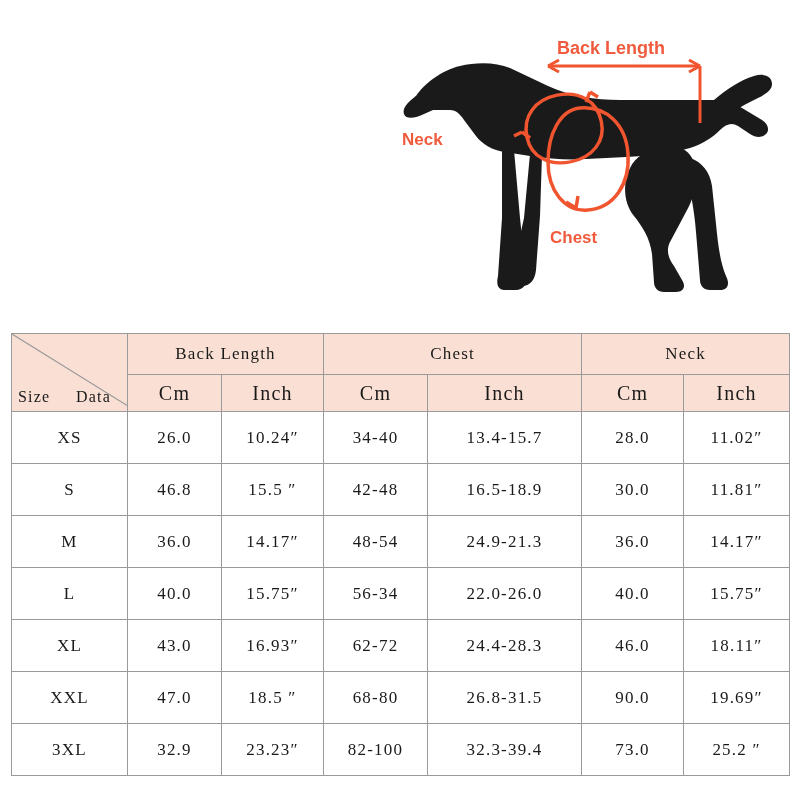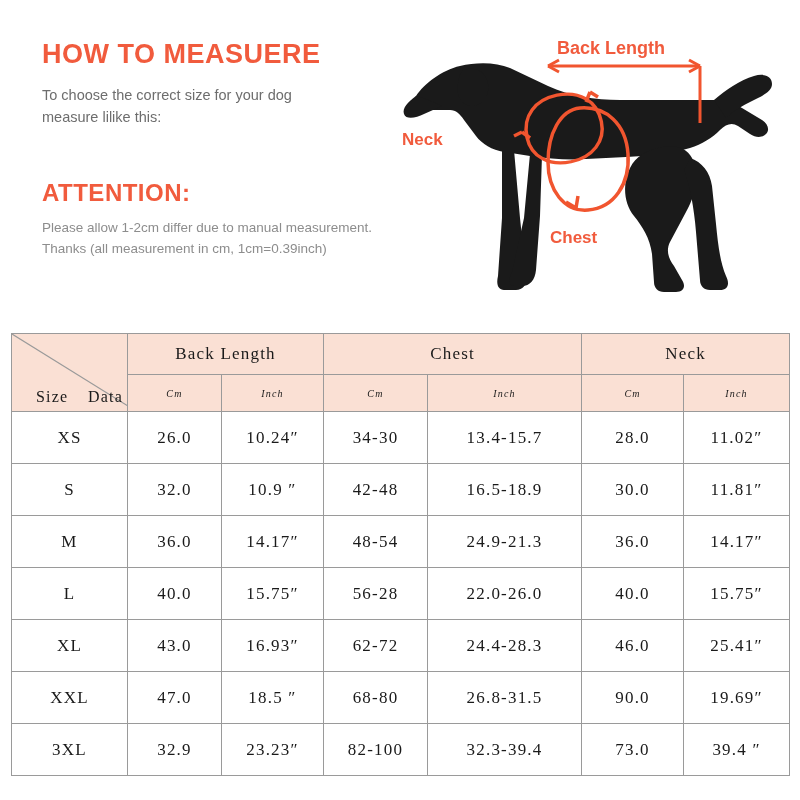--- a/index.html
+++ b/index.html
@@ -106,67 +106,59 @@
     font-size: 17px;
     color: #1a1a1a;
     letter-spacing: 1.2px;
   }
   thead th {
     background: #fae0d4;
     height: 38px;
   }
   thead tr.sub th {
     height: 34px;
-    font-size: 10px;
-    font-style: italic;
+    font-size: 20px;
   }
   tbody td {
     height: 49px;
     background: #ffffff;
     margin-top: 8px;
   }
   
   .corner {
     position: relative;
     background: #fae0d4 !important;
     padding: 0;
   }
   .corner .diag {
     position: absolute;
     inset: 0;
     overflow: hidden;
   }
   .corner .diag svg { display: block; }
   .corner .size-word {
     position: absolute;
-    left: 24px;
+    left: 6px;
     bottom: 5px;
     font-size: 16px;
     letter-spacing: 1.2px;
   }
   .corner .data-word {
     position: absolute;
-    right: 4px;
+    right: 16px;
     bottom: 5px;
     font-size: 16px;
     letter-spacing: 1.2px;
   }
 </style>
 </head>
 <body>
 
 <div class="page">
 
-  <div class="info">
-    <div class="headline">HOW TO MEASUERE</div>
-    <div class="subtext">To choose the correct size for your dog measure lilike this:</div>
-    <div class="attention">ATTENTION:</div>
-    <div class="note">Please allow 1-2cm differ due to manual measurement.</div>
-    <div class="note">Thanks (all measurement in cm, 1cm=0.39inch)</div>
-  </div>
 
   <div class="illus">
     <svg width="400" height="305" viewBox="0 0 400 305">
 
       <path fill="#1a1a1a" d="
         M70,48
         C52,52 34,66 26,78
         C20,86 22,92 30,92
         L60,92
         C66,92 70,96 74,102
@@ -257,76 +249,76 @@
           <th>Inch</th>
           <th>Cm</th>
           <th>Inch</th>
         </tr>
       </thead>
       <tbody>
         <tr>
           <td>XS</td>
           <td>26.0</td>
           <td>10.24″</td>
-          <td>34-30</td>
+          <td>34-40</td>
           <td>13.4-15.7</td>
           <td>28.0</td>
           <td>11.02″</td>
         </tr>
         <tr>
           <td>S</td>
-          <td>32.0</td>
-          <td>10.9 ″</td>
+          <td>46.8</td>
+          <td>15.5 ″</td>
           <td>42-48</td>
           <td>16.5-18.9</td>
           <td>30.0</td>
           <td>11.81″</td>
         </tr>
         <tr>
           <td>M</td>
           <td>36.0</td>
           <td>14.17″</td>
           <td>48-54</td>
           <td>24.9-21.3</td>
           <td>36.0</td>
           <td>14.17″</td>
         </tr>
         <tr>
           <td>L</td>
           <td>40.0</td>
           <td>15.75″</td>
-          <td>56-28</td>
+          <td>56-34</td>
           <td>22.0-26.0</td>
           <td>40.0</td>
           <td>15.75″</td>
         </tr>
         <tr>
           <td>XL</td>
           <td>43.0</td>
           <td>16.93″</td>
           <td>62-72</td>
           <td>24.4-28.3</td>
           <td>46.0</td>
-          <td>25.41″</td>
+          <td>18.11″</td>
         </tr>
         <tr>
           <td>XXL</td>
           <td>47.0</td>
           <td>18.5 ″</td>
           <td>68-80</td>
           <td>26.8-31.5</td>
           <td>90.0</td>
           <td>19.69″</td>
         </tr>
         <tr>
           <td>3XL</td>
           <td>32.9</td>
           <td>23.23″</td>
           <td>82-100</td>
           <td>32.3-39.4</td>
           <td>73.0</td>
-          <td>39.4 ″</td>
+          <td>25.2 ″</td>
         </tr>
       </tbody>
     </table>
   </div>
 
 </div>
 
 </body></html>

